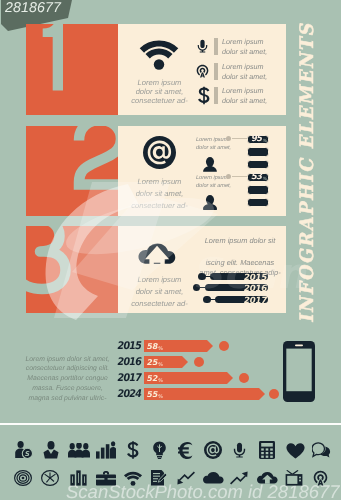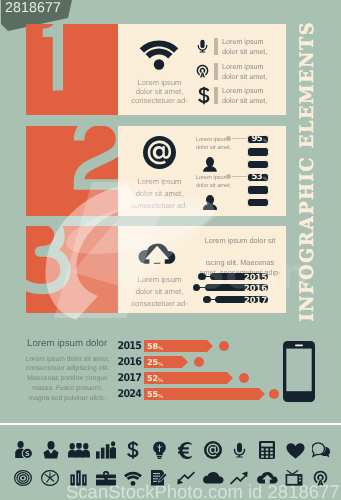--- a/index.html
+++ b/index.html
@@ -1,18 +1,18 @@
 <!DOCTYPE html>
 <html><head>
 <meta charset="utf-8">
 <style>
   html,body{margin:0;padding:0;}
   body{width:341px;height:500px;overflow:hidden;background:#a9c1b2;
        font-family:"Liberation Sans",sans-serif;-webkit-font-smoothing:antialiased;text-rendering:geometricPrecision;}
-  #stage{position:relative;width:341px;height:500px;overflow:hidden;background:#a9c1b2;}
+  #stage{position:relative;width:341px;height:500px;overflow:hidden;background:#a9c1b2;font-style:italic;}
 
   .orange{position:absolute;background:#e0603f;overflow:hidden;}
   .cream{position:absolute;background:#fbeed9;overflow:hidden;}
 
   .vtitle{position:absolute;color:#fbeed9;font-weight:bold;
           font-family:"DejaVu Serif Condensed","DejaVu Serif",serif;letter-spacing:1.6px;
           writing-mode:vertical-rl;white-space:nowrap;
           transform:rotate(180deg) scale(1,1.05);transform-origin:50% 50%;
           -webkit-text-stroke:0.45px #fbeed9;}
 
@@ -174,21 +174,20 @@
     <div style="position:absolute;left:80.5px;top:60.7px;width:7px;height:1.8px;background:#16232e;"></div>
 
     <div style="position:absolute;left:97px;top:69.6px;width:53.2px;height:7.6px;border-radius:3.8px;background:#16232e;"></div>
     <div class="yrtxt" style="left:126px;top:69.9px;">2017</div>
     <div style="position:absolute;left:85px;top:69.5px;width:7.6px;height:7.6px;border-radius:50%;background:#16232e;"></div>
     <div style="position:absolute;left:91px;top:72.5px;width:7px;height:1.8px;background:#16232e;"></div>
   </div>
 
   <div class="vtitle" style="left:296.5px;top:28px;font-size:18.6px;">INFOGRAPHIC ELEMENTS</div>
 
-  <div class="headline" style="left:27px;top:338px;">Lorem ipsum dolor</div>
   <div class="subtext" style="left:17px;top:354.5px;width:101px;">Lorem ipsum dolor sit amet,</div>
   <div class="subtext" style="left:17px;top:364.3px;width:101px;">consectetuer adipiscing elit.</div>
   <div class="subtext" style="left:17px;top:374.1px;width:101px;">Maecenas porttitor congue</div>
   <div class="subtext" style="left:17px;top:383.9px;width:101px;">massa. Fusce posuere,</div>
   <div class="subtext" style="left:17px;top:393.7px;width:101px;">magna sed pulvinar ultric-</div>
 
   <div class="yearlbl" style="left:117.5px;top:339.6px;">2015</div>
   <svg style="position:absolute;left:144px;top:340px;" width="70" height="12" viewBox="0 0 70 12">
       <path d="M0 0 H63 L69 6 L63 12 H0 Z" fill="#e0603f"></path>
     </svg>

